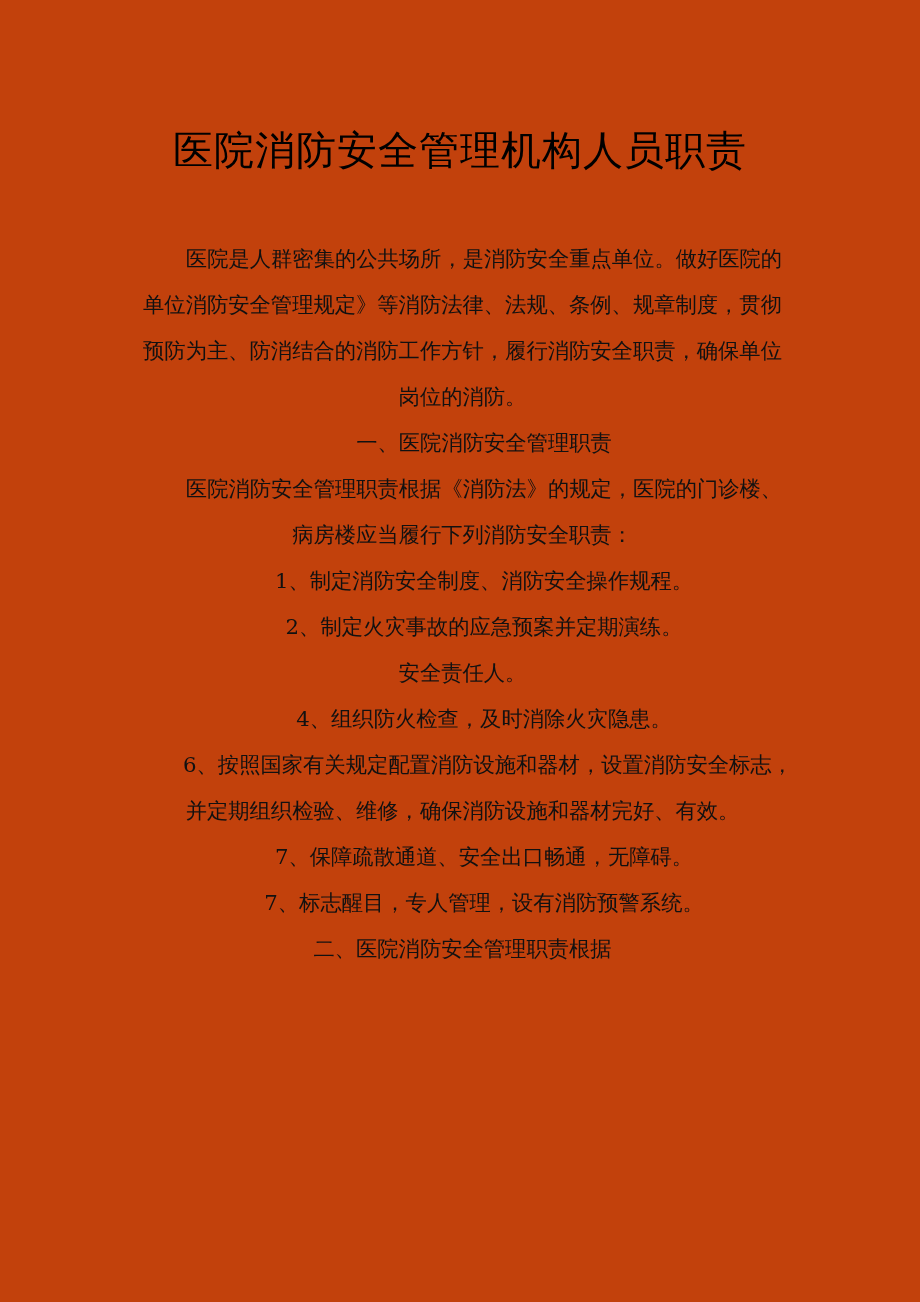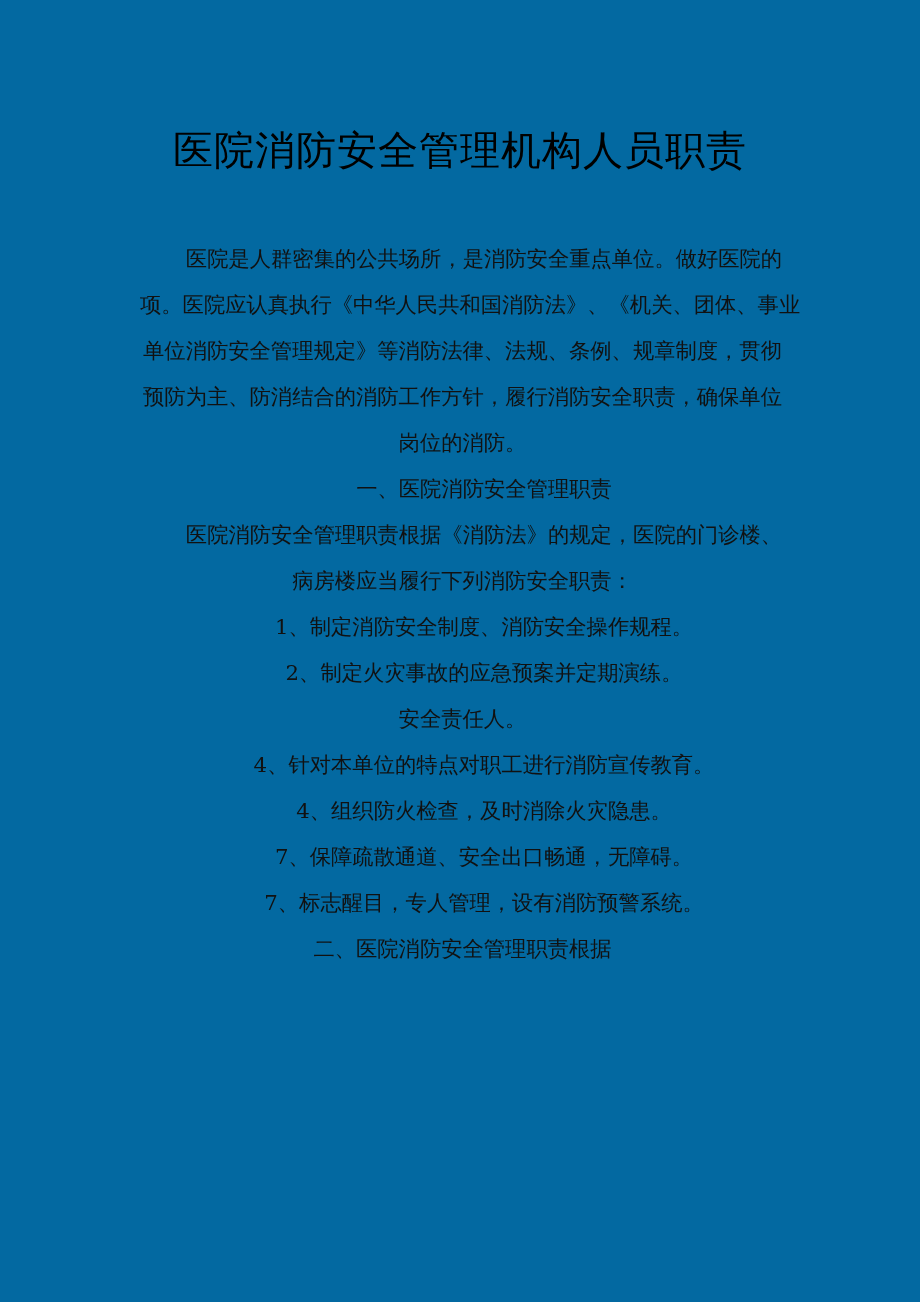--- a/index.html
+++ b/index.html
@@ -14,21 +14,21 @@
       position: relative;
       font-family: "DejaVu Serif", "Liberation Serif", serif;
       color: #111111;
     }
     .page {
       position: absolute;
       left: 0;
       top: 0;
       width: 920px;
       height: 1302px;
-      background: #0369a1;
+      background: #c2410c;
     }
     .title {
       position: absolute;
       left: 0;
       top: 122px;
       width: 920px;
       text-align: center;
       font-family: "DejaVu Sans", "Liberation Sans", sans-serif;
       font-size: 40px;
       line-height: 56px;
@@ -55,21 +55,20 @@
 <body>
 
 <div class="page">
 
   <h1 class="title">医院消防安全管理机构人员职责</h1>
 
   <div class="body">
 
     <div>
       <span class="line-block" style="padding-left:43px">医院是人群密集的公共场所，是消防安全重点单位。做好医院的</span>
-      <span class="line-block">项。医院应认真执行《中华人民共和国消防法》、《机关、团体、事业</span>
       <span class="line-block">单位消防安全管理规定》等消防法律、法规、条例、规章制度，贯彻</span>
       <span class="line-block">预防为主、防消结合的消防工作方针，履行消防安全职责，确保单位</span>
       <span class="line-block">岗位的消防。</span>
     </div>
 
     <span class="line-block" style="padding-left:43px">一、医院消防安全管理职责</span>
 
     <div>
       <span class="line-block" style="padding-left:43px">医院消防安全管理职责根据《消防法》的规定，医院的门诊楼、</span>
       <span class="line-block">病房楼应当履行下列消防安全职责：</span>
@@ -79,24 +78,25 @@
       <div>
         <span class="line-block" style="padding-left:43px">1、制定消防安全制度、消防安全操作规程。</span>
       </div>
       <div>
         <span class="line-block" style="padding-left:43px">2、制定火灾事故的应急预案并定期演练。</span>
       </div>
       <div>
         <span class="line-block">安全责任人。</span>
       </div>
       <div>
-        <span class="line-block" style="padding-left:43px">4、针对本单位的特点对职工进行消防宣传教育。</span>
+        <span class="line-block" style="padding-left:43px">4、组织防火检查，及时消除火灾隐患。</span>
       </div>
       <div>
-        <span class="line-block" style="padding-left:43px">4、组织防火检查，及时消除火灾隐患。</span>
+        <span class="line-block" style="padding-left:43px">6、按照国家有关规定配置消防设施和器材，设置消防安全标志，</span>
+        <span class="line-block">并定期组织检验、维修，确保消防设施和器材完好、有效。</span>
       </div>
       <div>
         <span class="line-block" style="padding-left:43px">7、保障疏散通道、安全出口畅通，无障碍。</span>
       </div>
       <div>
         <span class="line-block" style="padding-left:43px">7、标志醒目，专人管理，设有消防预警系统。</span>
       </div>
     </div>
 
     <span class="line-block">二、医院消防安全管理职责根据</span>

